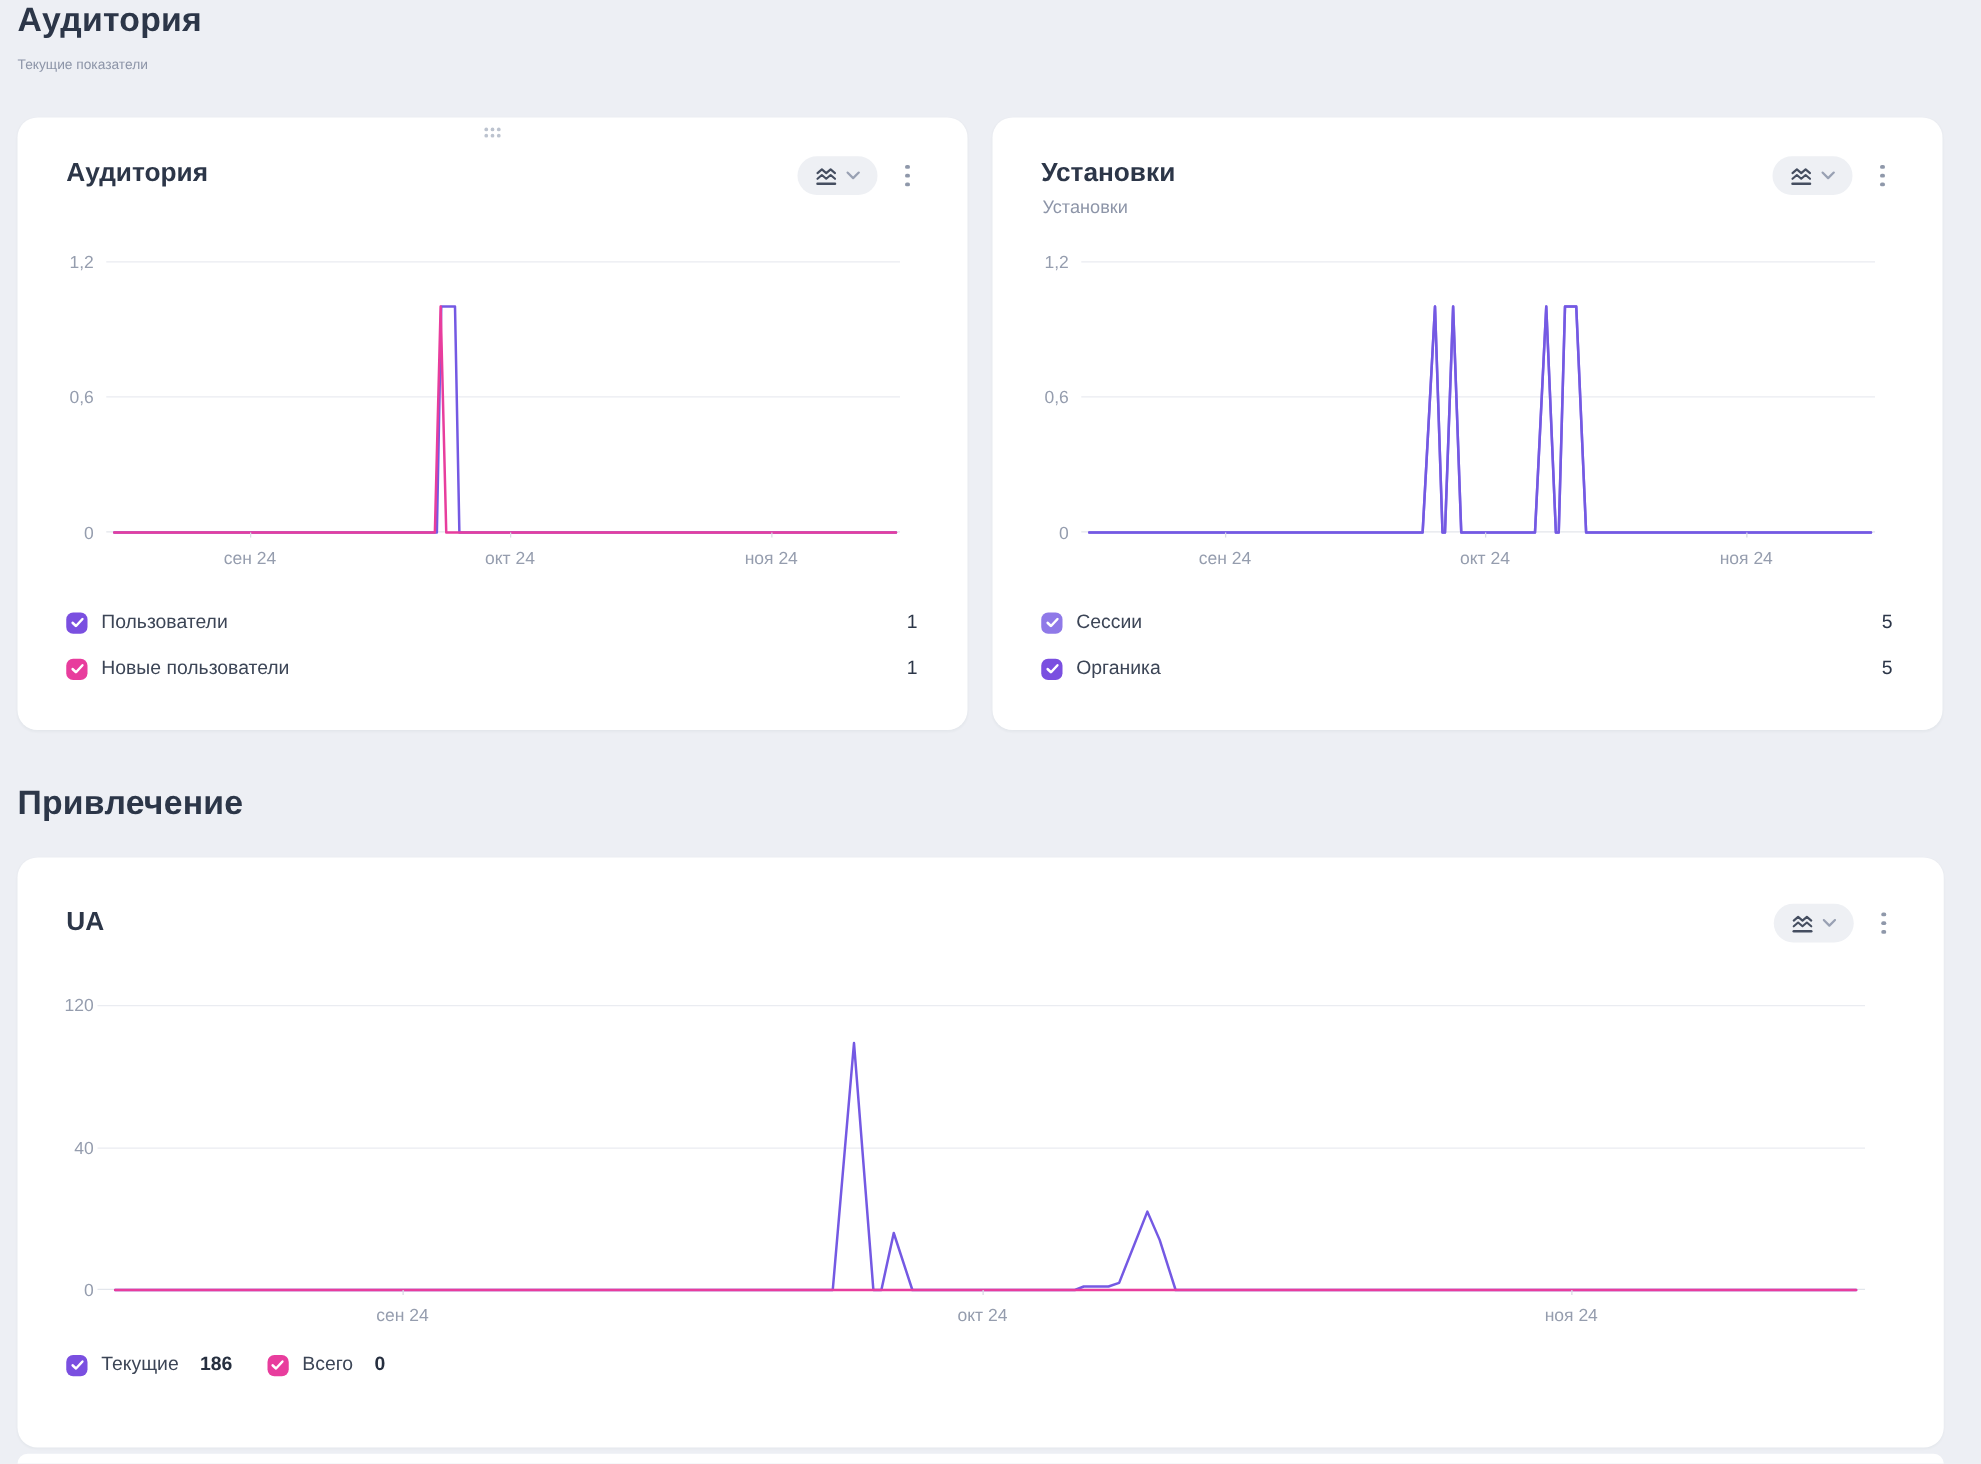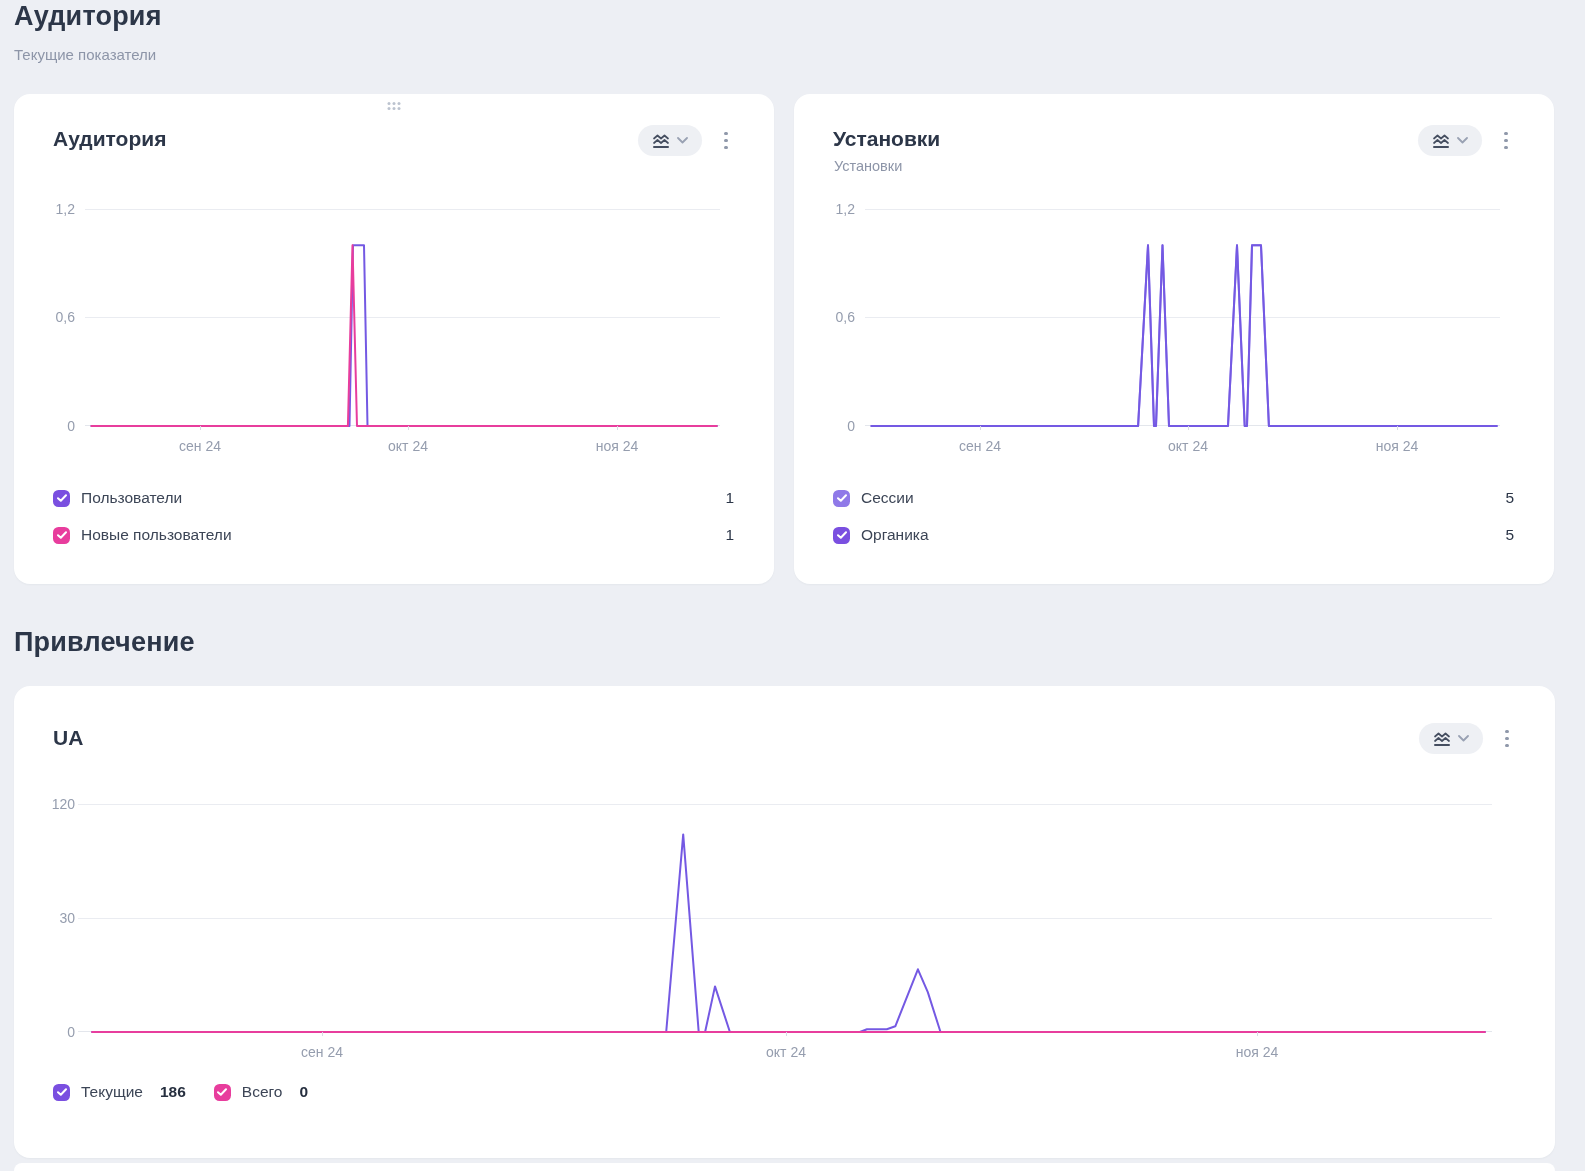--- a/index.html
+++ b/index.html
@@ -5,21 +5,21 @@
   * { box-sizing: border-box; margin: 0; padding: 0; }
   html,body { width: 1585px; height: 1171px; }
   body {
     position: relative;
     background: #edeff4;
     font-family: "Liberation Sans", sans-serif;
     overflow: hidden;
     color: #303a4e;
   }
   .page-title { position:absolute; left:14px; top:1px; font-size:27px; font-weight:700; color:#2c3648; letter-spacing:.2px; }
-  .page-subtitle { position:absolute; left:14px; top:46px; font-size:15px; color:#8d95a8; }
+  .page-subtitle { position:absolute; left:14px; top:46px; font-size:11px; color:#8d95a8; }
   .section-title { position:absolute; left:14px; top:627px; font-size:27px; font-weight:700; color:#2c3648; letter-spacing:.2px; }
 
   .card { position:absolute; background:#ffffff; border-radius:16px; box-shadow:0 1px 2px rgba(30,40,60,.04); }
   .card-audience { left:14px; top:94px;  width:760px;  height:490px; }
   .card-installs { left:794px; top:94px; width:760px;  height:490px; }
   .card-ua       { left:14px; top:686px; width:1541px; height:472px; }
   .bottom-card-edge { position:absolute; left:14px; top:1163px; width:1541px; height:8px; background:#ffffff; border-radius:16px 16px 0 0; }
 
   .drag-handle { position:absolute; left:50%; top:8px; transform:translateX(-50%);
     display:grid; grid-template-columns:repeat(3,3px); grid-template-rows:repeat(2,3px); gap:2px 2px; cursor:grab; }
@@ -206,21 +206,21 @@
       <polyline points="1,1 5.5,5.5 10,1" fill="none" stroke="#99a1b3" stroke-width="1.8" stroke-linecap="round" stroke-linejoin="round"></polyline>
     </svg>
   </button>
   <button class="kebab-btn" style="top:39px">
       <i></i>
       <i></i>
       <i></i>
     </button>
 
   <div class="ylabel" style="top:110px">120</div>
-  <div class="ylabel" style="top:224px">30</div>
+  <div class="ylabel" style="top:224px">40</div>
   <div class="ylabel" style="top:338px">0</div>
 
   <div class="plot plot-3">
     <div class="gridline" style="top:0"></div>
     <div class="gridline" style="top:114px"></div>
     <div class="gridline zero" style="top:227px"></div>
     <svg width="1414" height="228">
       <polyline fill="none" stroke-width="2" stroke-linejoin="round" stroke-linecap="round" stroke="#7459e3" points="14.1,228.0 588.2,228.0 605.2,30.4 620.7,228.0 627.1,228.0 637.0,182.4 651.9,228.0 781.9,228.0 789.0,225.2 808.8,225.2 817.3,222.3 839.9,165.3 849.8,188.1 862.5,228.0 1406.9,228.0"></polyline>
       <polyline fill="none" stroke-width="2" stroke-linejoin="round" stroke-linecap="round" stroke="#e83d9d" points="14.1,228.0 1406.9,228.0"></polyline>
     </svg>

